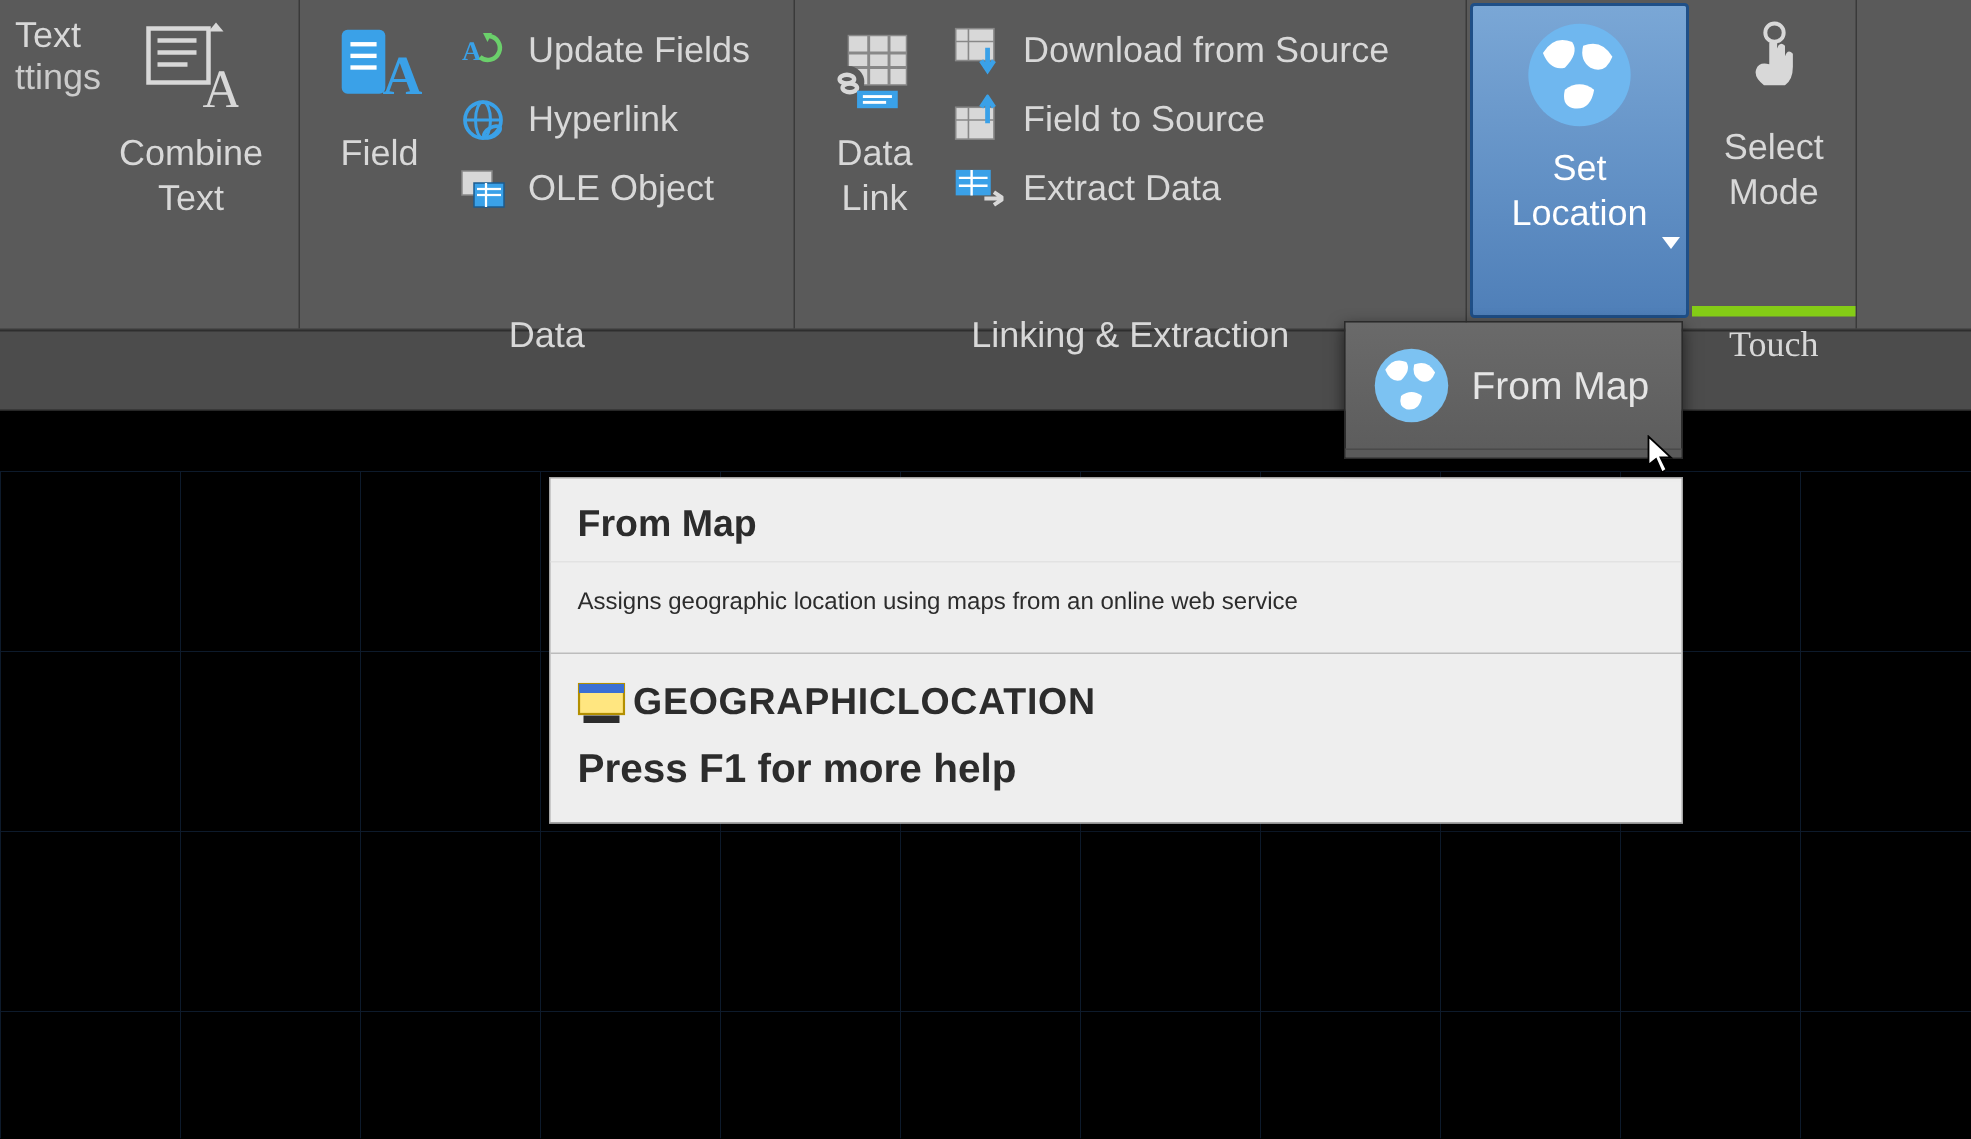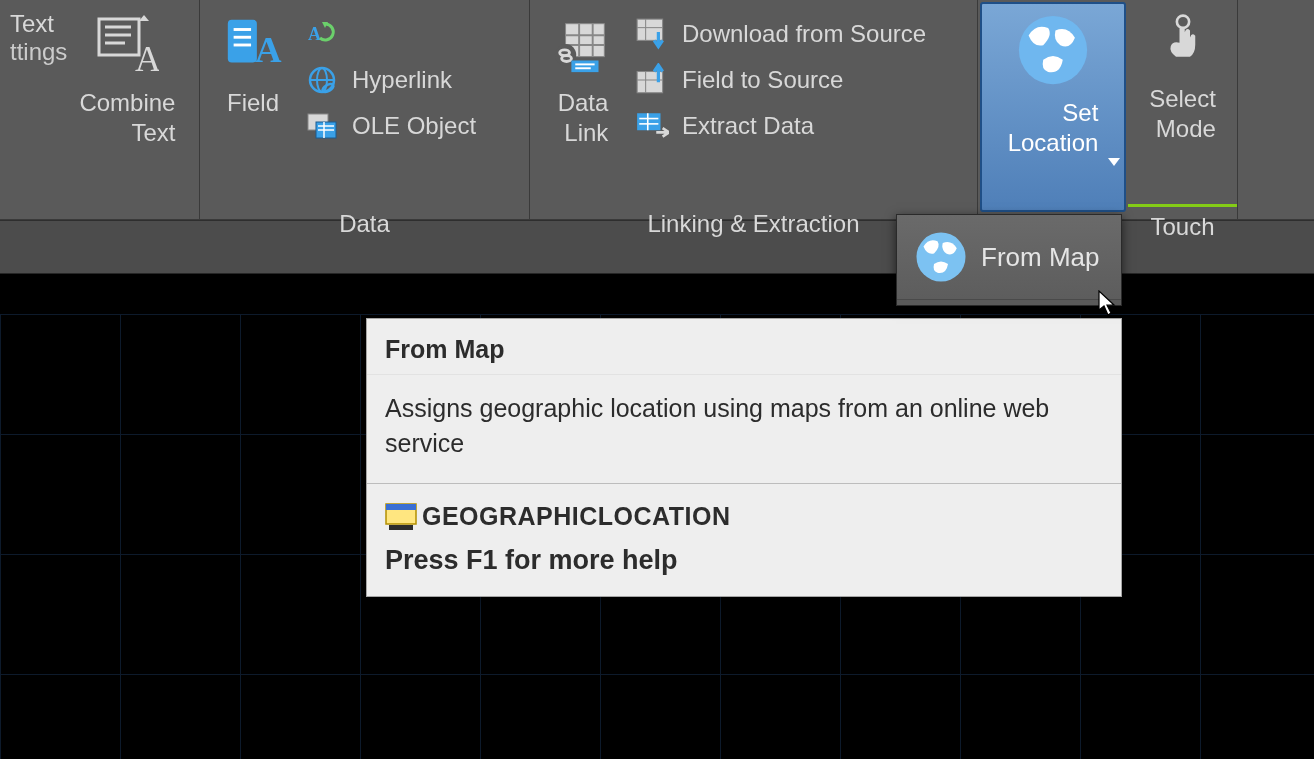--- a/index.html
+++ b/index.html
@@ -49,21 +49,21 @@
   }
   .big-btn .icon-slot {
     width: 70px;
     height: 70px;
     display: flex;
     align-items: center;
     justify-content: center;
     margin-bottom: 8px;
   }
   .big-btn .lbl {
-    text-align: right;
+    text-align: center;
     line-height: 1.25;
   }
   .small-col {
     display: flex;
     flex-direction: column;
     gap: 6px;
     padding-top: 10px;
   }
   .small-btn {
     display: flex;
@@ -93,21 +93,21 @@
     height: 210px;
     margin: 2px;
     position: relative;
     color: #fff;
   }
   .set-location .drop-arrow {
     position:absolute; right:4px; bottom:44px; width:0;height:0;
     border-left:6px solid transparent;border-right:6px solid transparent;border-top:8px solid #fff;
   }
   
-  .touch-panel .panel-title { border-top:3px solid #84cc16; }
+  .touch-panel .panel-title { border-top:7px solid #84cc16;font-family:Liberation Serif, serif; }
   
   .dropdown {
     position: absolute;
     left: 896px; top: 214px;
     width: 226px;
     background: linear-gradient(#6a6a6a,#5c5c5c);
     border: 1px solid #2a2a2a;
     box-shadow: 0 3px 10px rgba(0,0,0,.6);
     z-index: 50;
   }
@@ -123,21 +123,21 @@
     position:absolute;
     left:366px; top:318px;
     width:756px;
     background:#eeeeee;
     border:1px solid #a5a5a5;
     box-shadow:0 3px 10px rgba(0,0,0,.4);
     color:#2c2c2c;
     z-index:40;
   }
   .tt-title { font-weight:700; font-size:25px; padding:16px 18px 10px 18px; border-bottom:1px solid #e2e2e2; }
-  .tt-body { font-size:25px; padding:16px 34px 22px 18px; line-height:1.4; border-bottom:1px solid #bcbcbc; }
+  .tt-body { font-size:16px; padding:16px 34px 22px 18px; line-height:1.4; border-bottom:1px solid #bcbcbc; }
   .tt-cmd { display:flex; align-items:center; gap:5px; padding:18px 18px 6px 18px; font-weight:700; font-size:25px; letter-spacing:.5px; }
   .tt-help { padding:8px 18px 20px 18px; font-weight:700; font-size:27px; }
   .tt-icon { width:32px; height:28px; }
   
   .cursor {
     position:absolute; left:1098px; top:290px; z-index:100;
     width:18px; height:26px;
   }
   
   .gap-bar { height:54px; background:#4c4c4c; border-top:1px solid #2e2e2e; border-bottom:1px solid #262626;}
@@ -198,20 +198,21 @@
       </div>
       <div class="small-col">
         <div class="small-btn">
           <div class="icon-slot">
             <svg viewBox="0 0 32 32" width="32" height="32">
               <text x="2" y="22" font-size="18" fill="#3aa1e8" font-family="serif" font-weight="bold">A</text>
               <path d="M20 6 A8 8 0 1 1 14 20" fill="none" stroke="#6bd06b" stroke-width="3"></path>
               <path d="M16 4 L22 4 L19 10 Z" fill="#6bd06b"></path>
             </svg>
           </div>
+          <span>Update Fields</span>
         </div>
         <div class="small-btn">
           <div class="icon-slot">
             <svg viewBox="0 0 32 32" width="32" height="32">
               <circle cx="16" cy="16" r="12" fill="none" stroke="#3aa1e8" stroke-width="2.5"></circle>
               <ellipse cx="16" cy="16" rx="5" ry="12" fill="none" stroke="#3aa1e8" stroke-width="2"></ellipse>
               <line x1="4" y1="16" x2="28" y2="16" stroke="#3aa1e8" stroke-width="2"></line>
               <ellipse cx="22" cy="24" rx="6" ry="3" transform="rotate(-30 22 24)" fill="none" stroke="#3aa1e8" stroke-width="2.5"></ellipse>
             </svg>
           </div>

